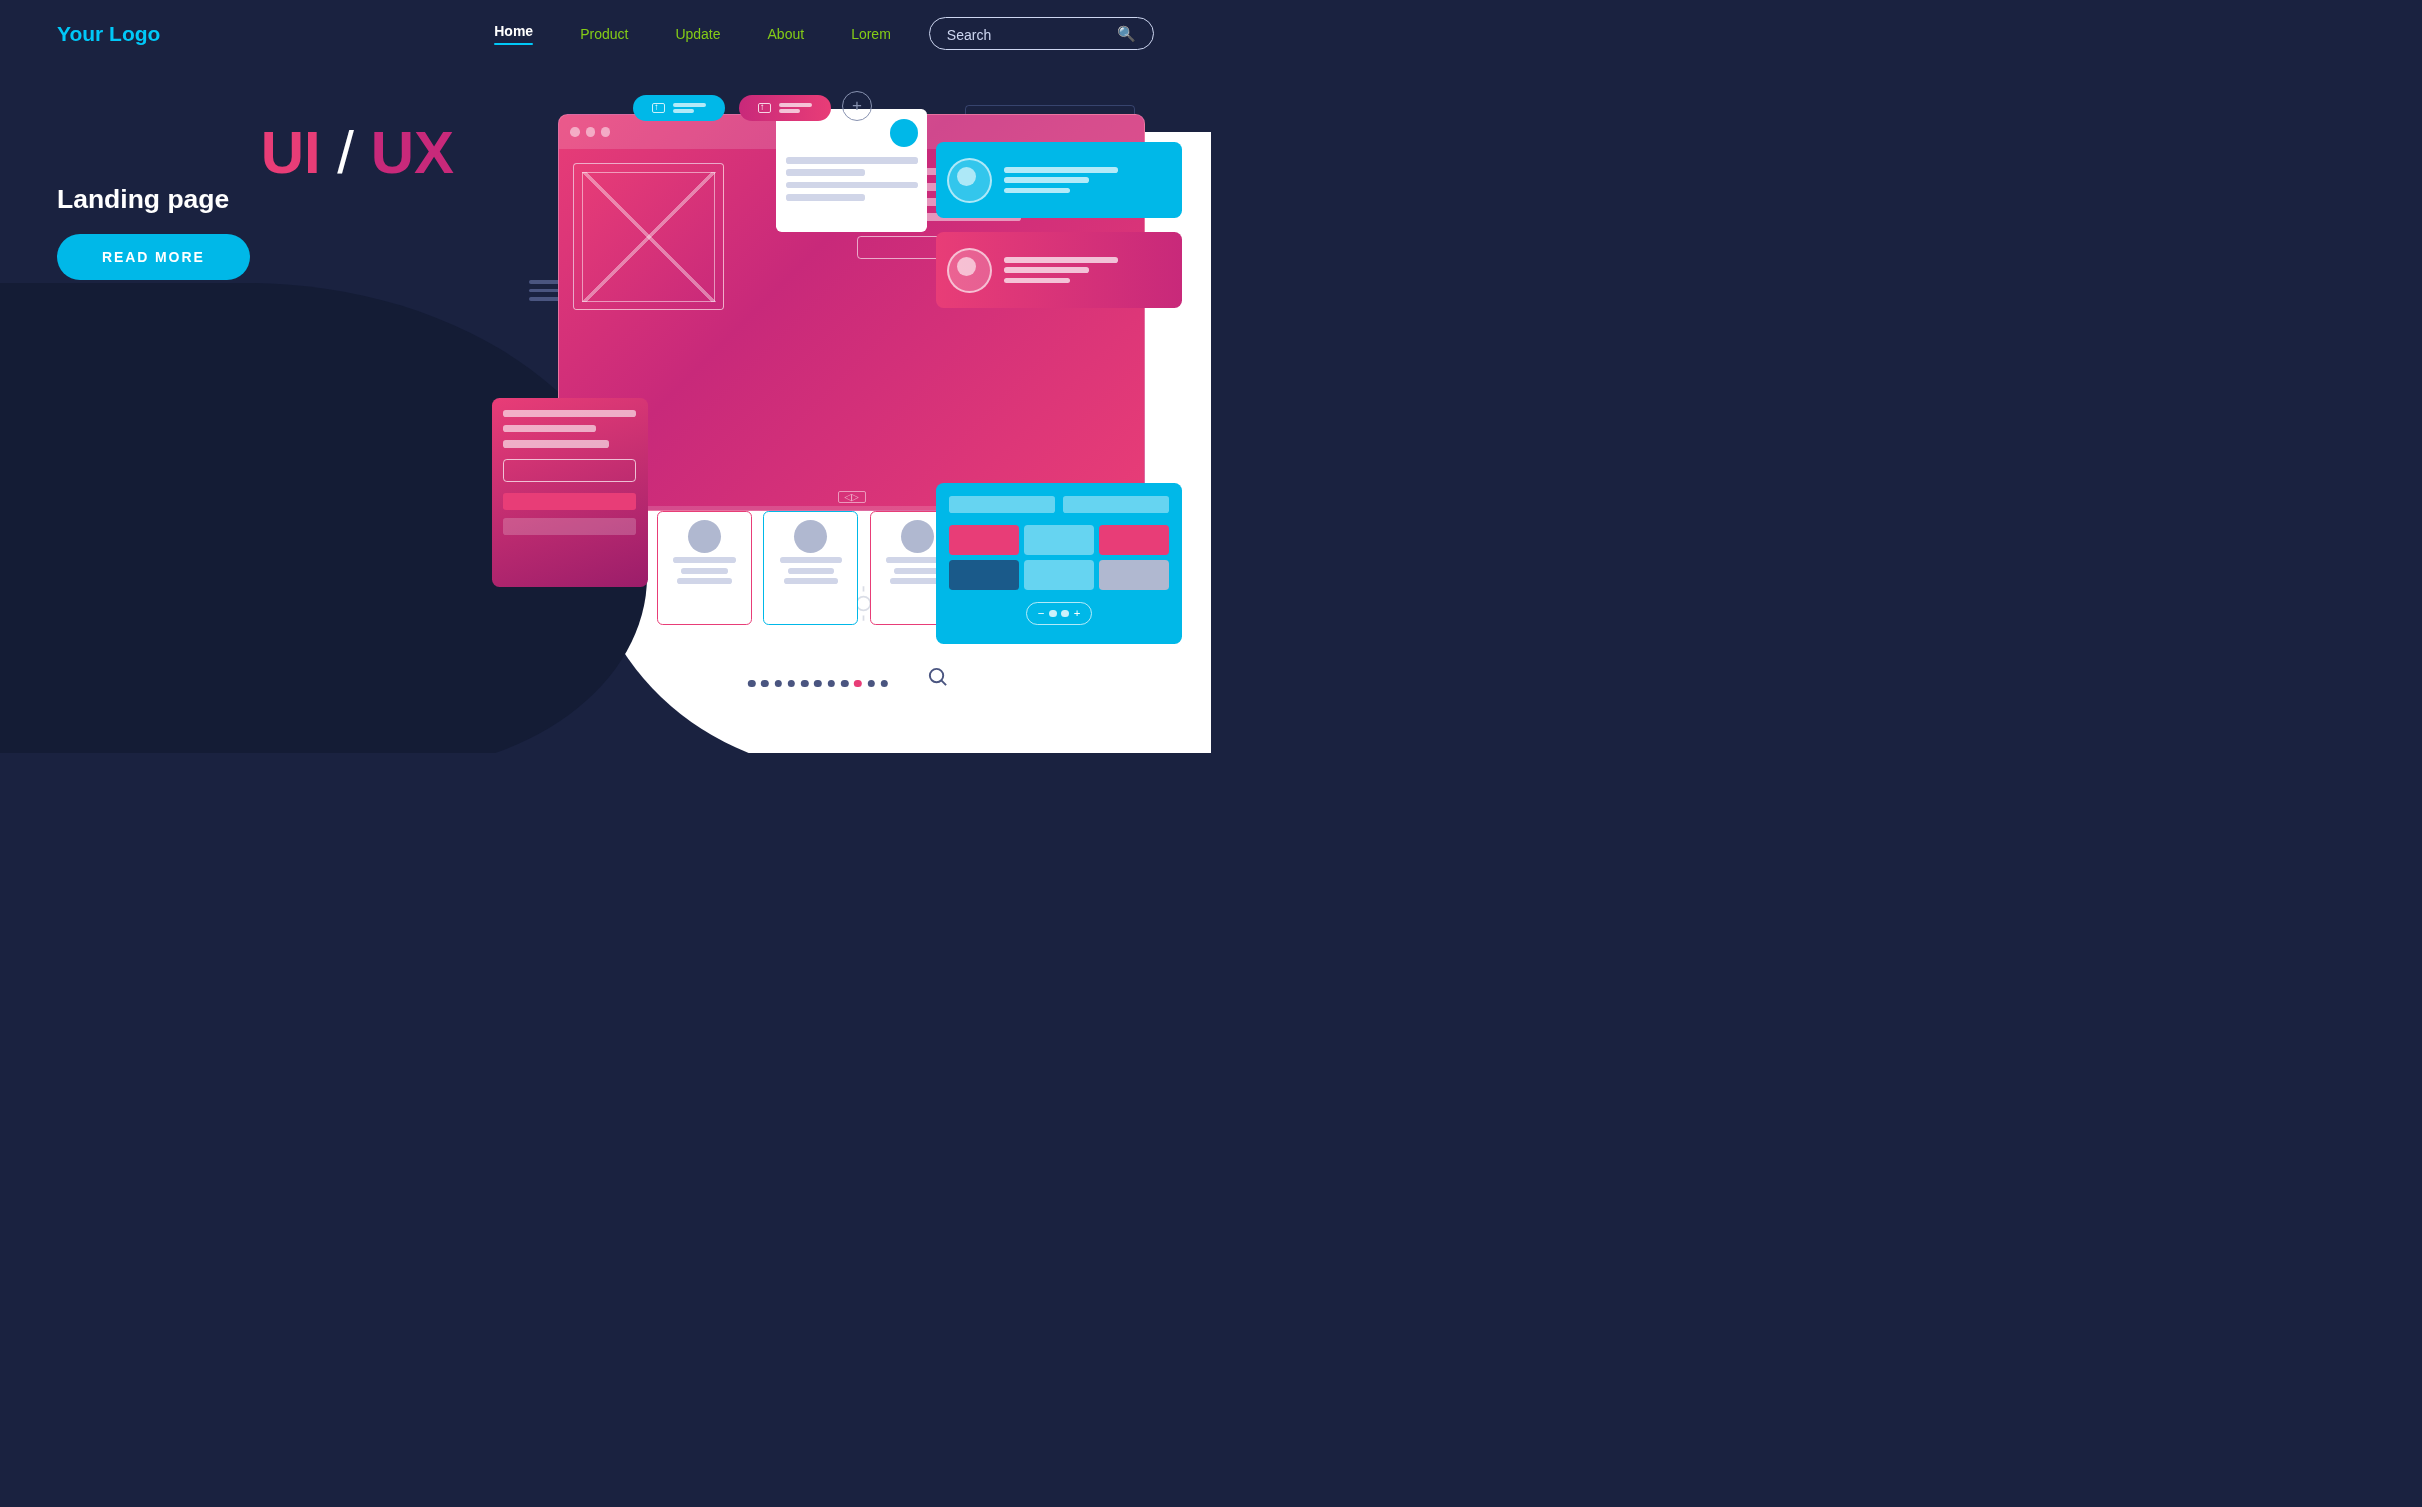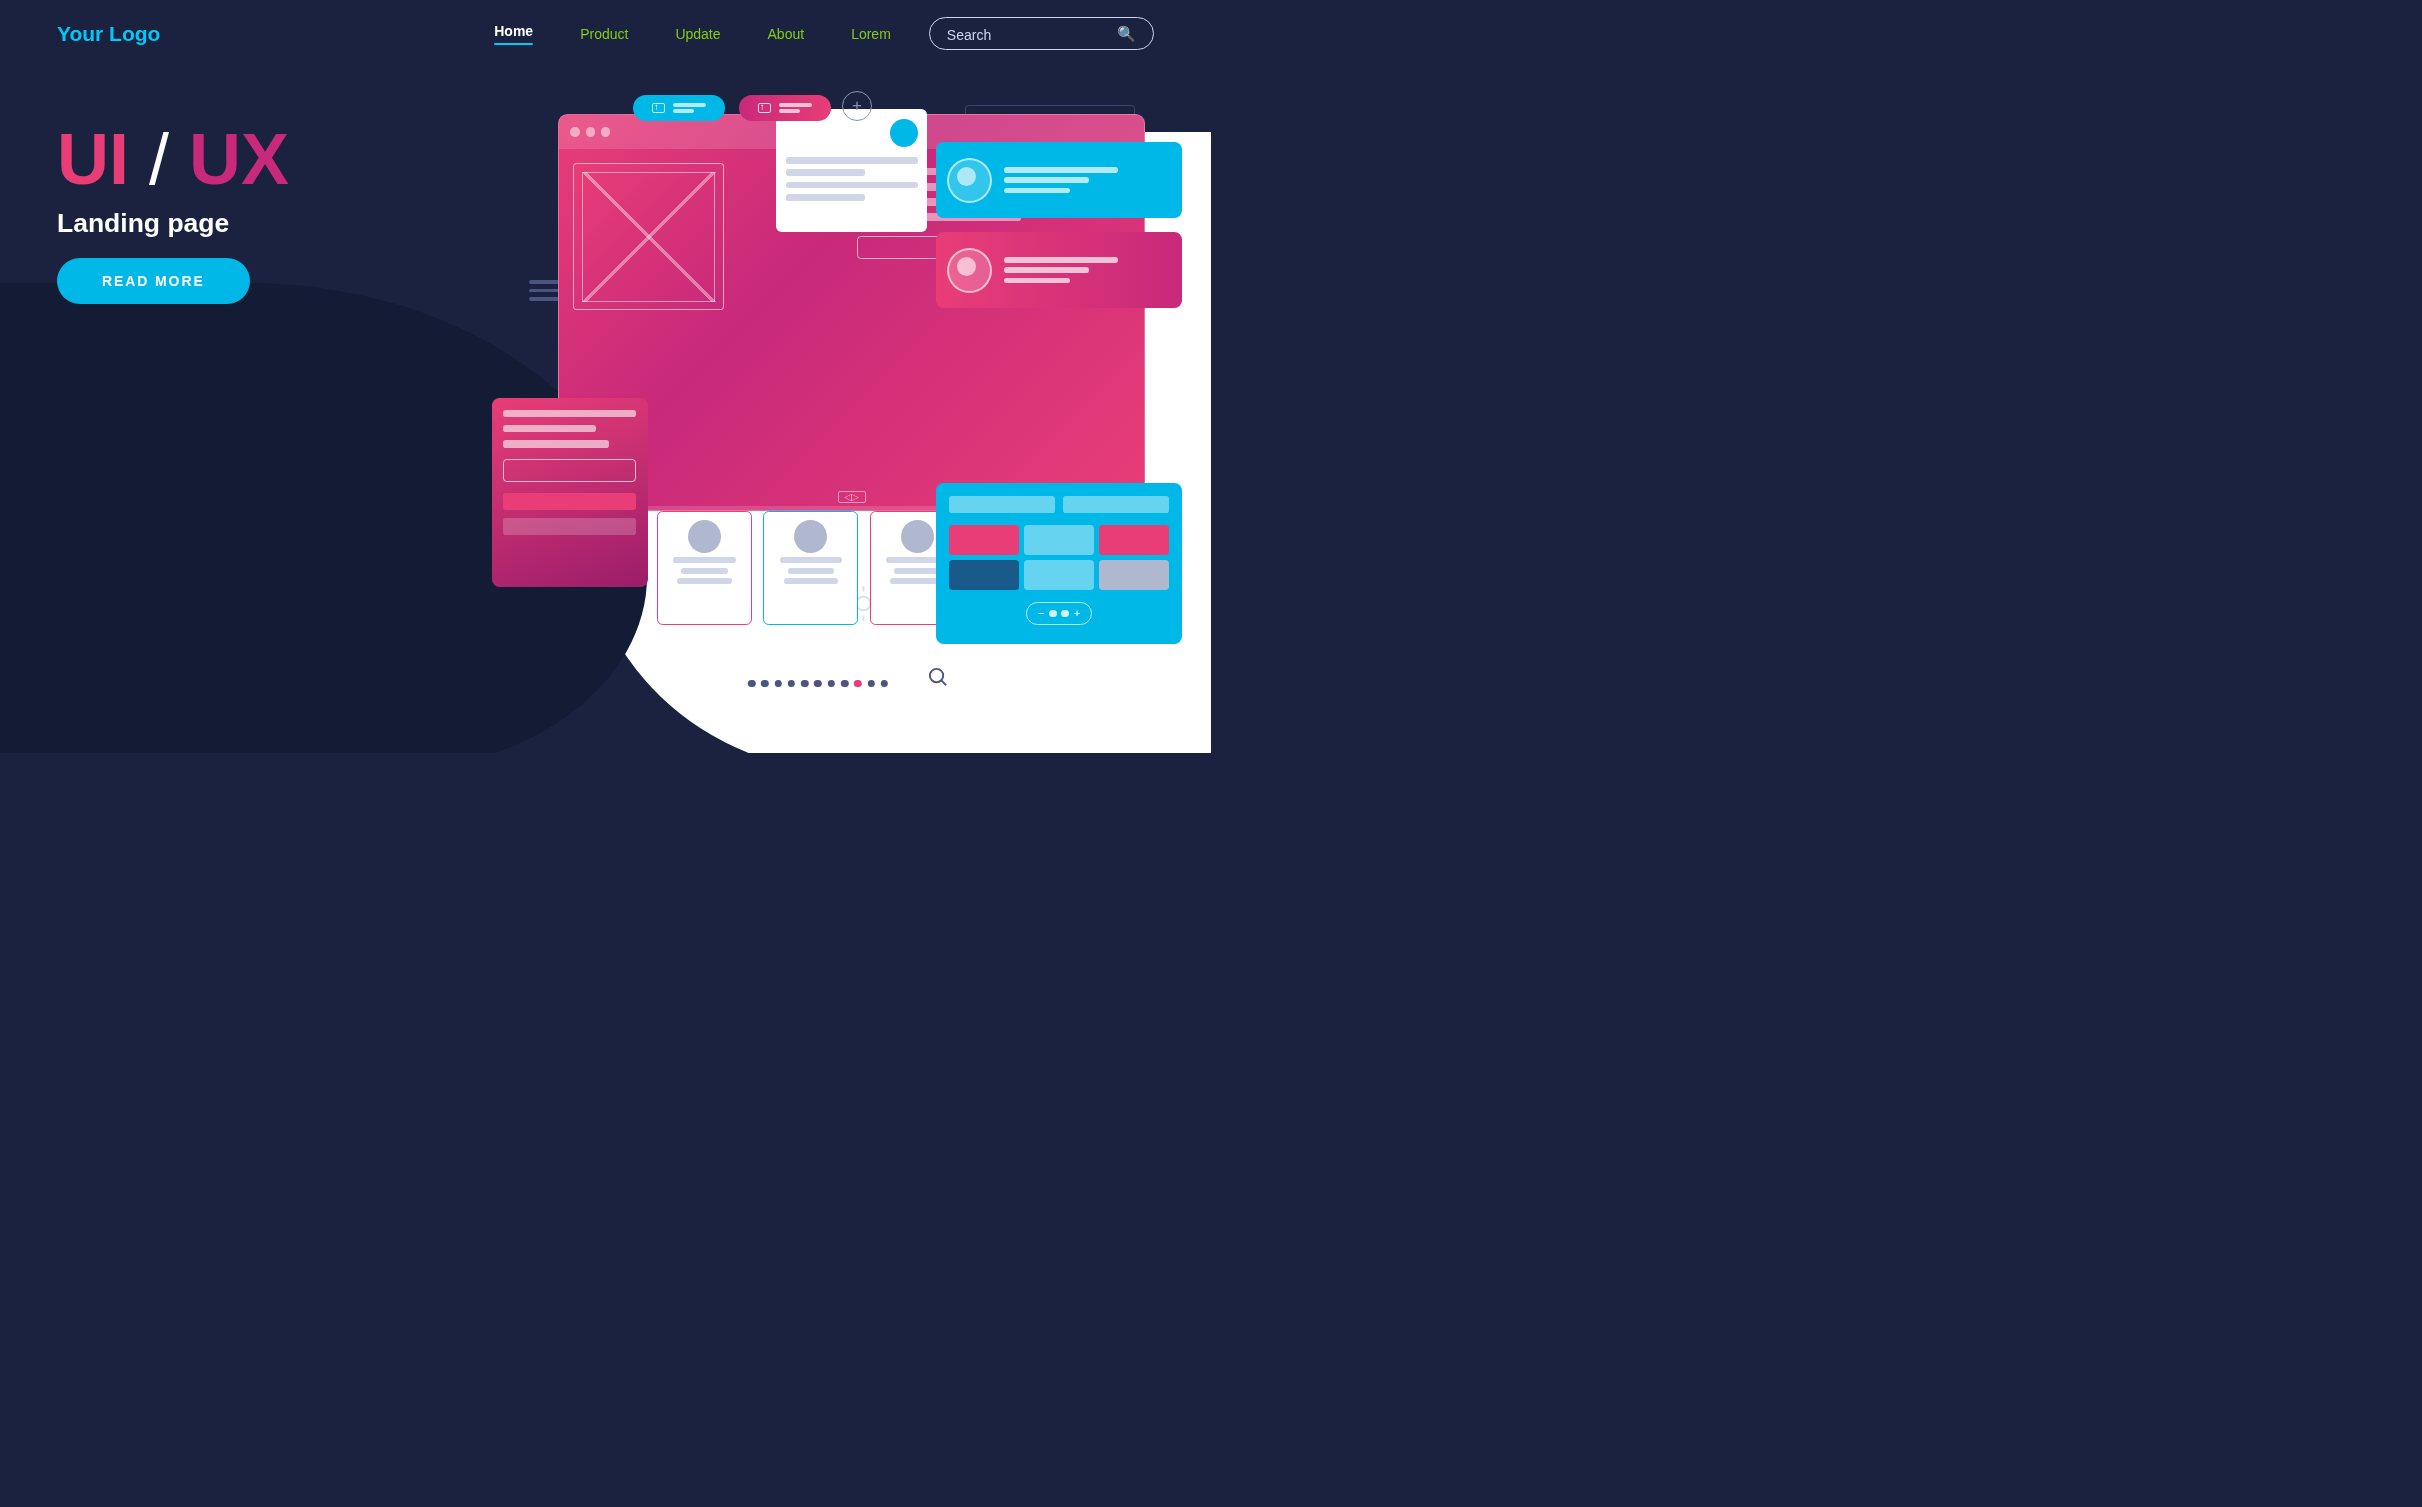--- a/index.html
+++ b/index.html
@@ -103,24 +103,25 @@
       align-items: flex-start;
     }
 
     
     .hero-left {
       width: 397px;
       flex-shrink: 0;
       padding-top: 28px;
     }
     .hero-title {
-      font-size: 72px;
+      font-size: 60px;
       font-weight: 900;
       line-height: 1;
-      margin-bottom: 13px;
+      margin-bottom: 1px;
+      text-align: right;
     }
     .title-ui { color: #e83d77; }
     .title-slash { color: #fff; font-weight: 300; }
     .title-ux { color: #c8297a; }
     .hero-subtitle {
       font-size: 26.5px;
       font-weight: bold;
       color: #fff;
       margin-bottom: 19px;
     }

